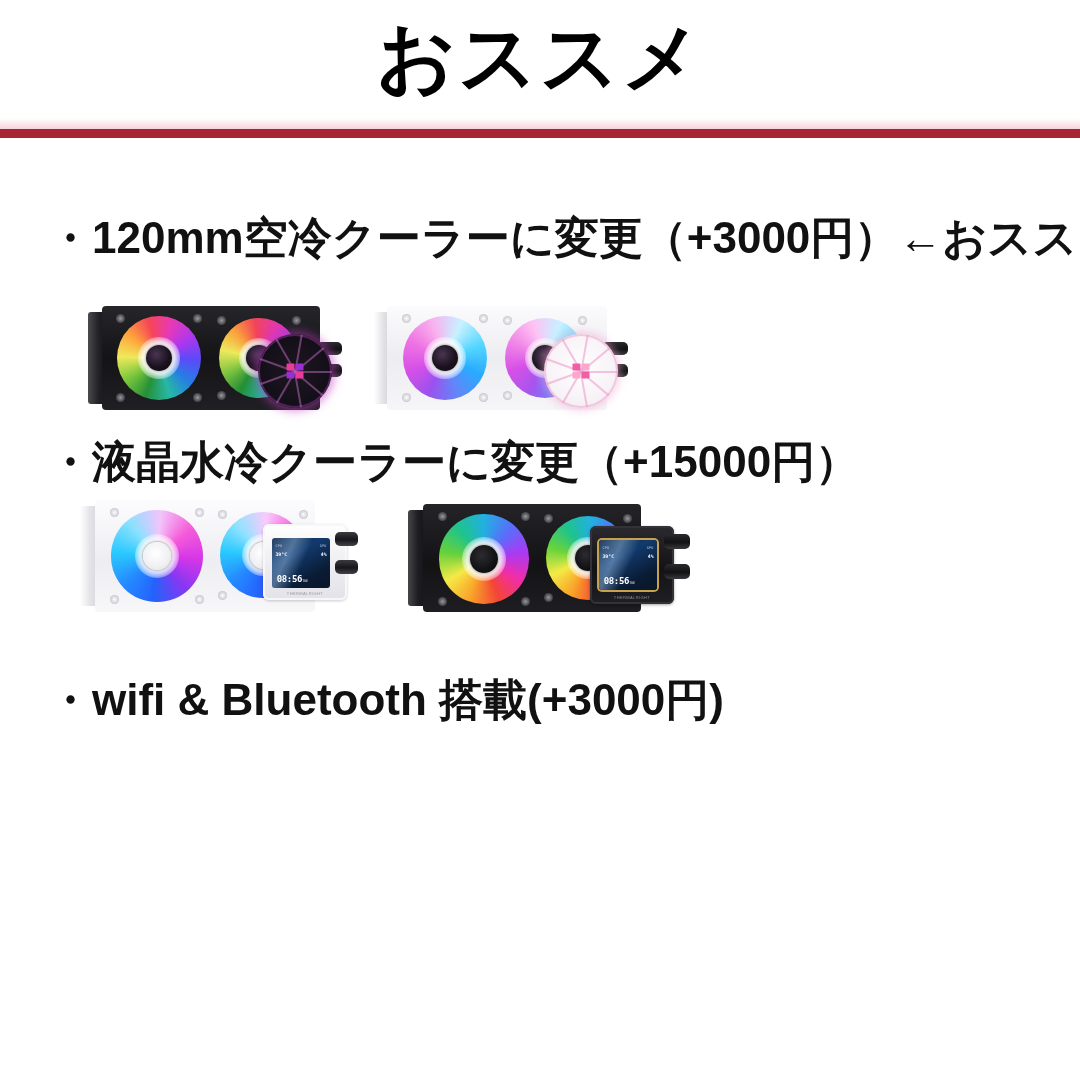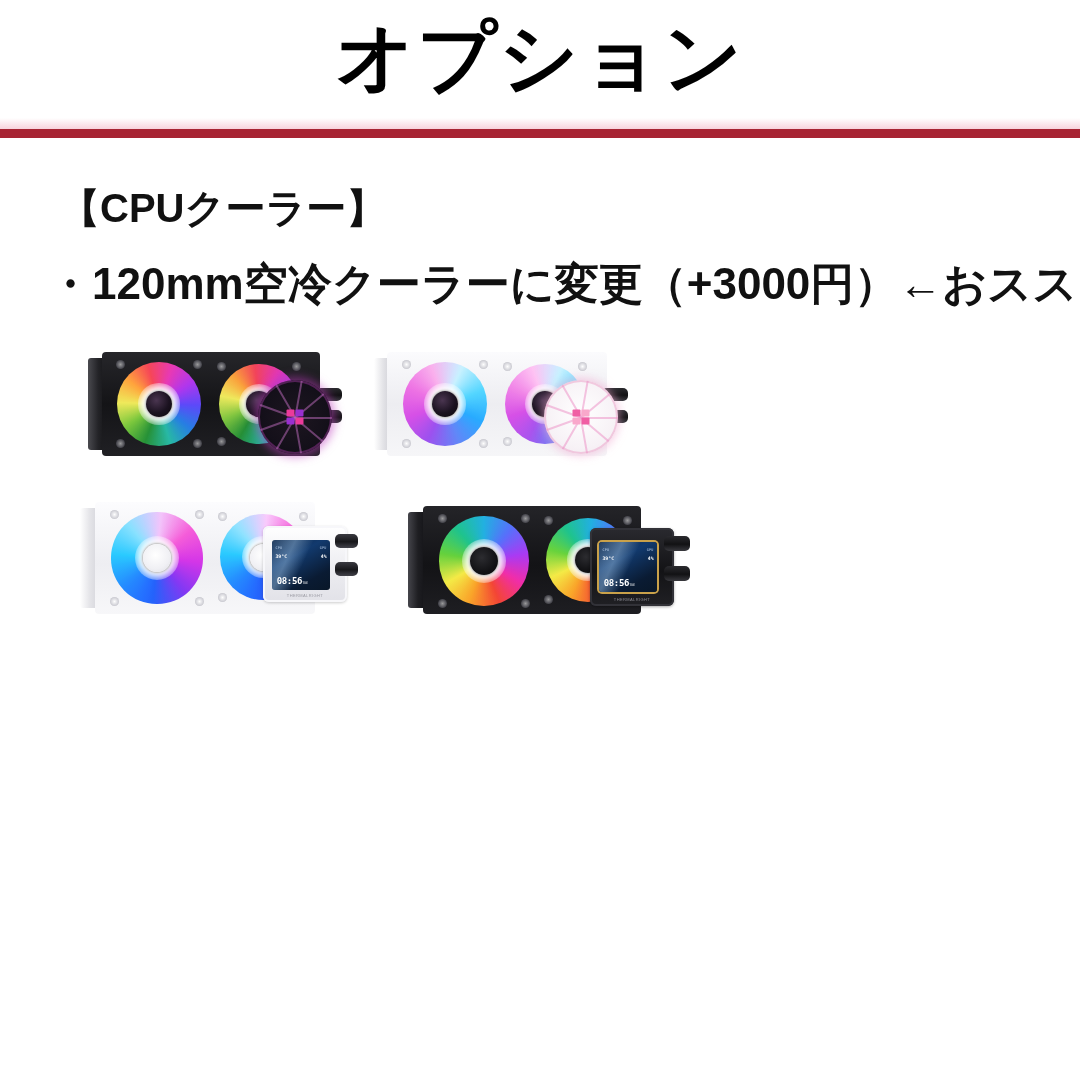--- a/index.html
+++ b/index.html
@@ -230,30 +230,29 @@
     text-align: center;
     font-size: 4px;
     letter-spacing: 0.4px;
     font-family: "Liberation Sans", sans-serif;
   }
 </style>
 </head>
 <body>
 
 <div class="slide-header">
-  <div class="slide-title">オプション</div>
+  <div class="slide-title">おススメ</div>
 </div>
 <div class="title-rule-wrap">
   <div class="title-rule-glow"></div>
   <div class="title-rule"></div>
 </div>
 
 <div class="content">
 
-  <div class="line line-heading">【CPUクーラー】</div>
   <div class="gap-md"></div>
 
   <div class="line line-bullet">・120mm空冷クーラーに変更（+3000円）←おススメ</div>
   <div class="gap-sm"></div>
 
 
   <div class="product-row" style="height:112px; margin-top:16px;">
 
     <div class="product" style="left:88px; top:0; width:258px; height:112px;">
       <div class="aio">
@@ -361,20 +360,21 @@
             <i style="background:#f9a8cb"></i>
               <i style="background:#f05fa4"></i>
           </div>
         </div>
       </div>
     </div>
 
   </div>
 
   <div class="gap-sm"></div>
+  <div class="line line-bullet">・液晶水冷クーラーに変更（+15000円）</div>
 
   <div class="product-row" style="height:120px; margin-top:14px;">
 
     <div class="product" style="left:80px; top:0; width:278px; height:120px;">
       <div class="aio">
         <div class="rad-side" style="left:0; top:8px; width:18px; height:100px;
              background:linear-gradient(to right,#ffffff,#e4e4e8 55%,#d6d6dc);"></div>
         <div class="rad" style="left:15px; top:2px; width:220px; height:112px;
              background:linear-gradient(to bottom,#fcfcfe,#eeeef2 55%,#f7f7f9);"></div>
         <div class="fan" style="left:24px; top:5px; width:106px; height:106px;">
@@ -471,14 +471,15 @@
         </div>
         <div class="tube" style="left:256px; top:32px; width:26px; height:15px;"></div>
         <div class="tube" style="left:256px; top:62px; width:26px; height:15px;"></div>
       </div>
     </div>
 
   </div>
 
   <div class="gap-sm"></div>
   <div class="gap-md"></div>
+  <div class="line line-bullet">・wifi &amp; Bluetooth 搭載(+3000円)</div>
 
 </div>
 
 </body></html>

